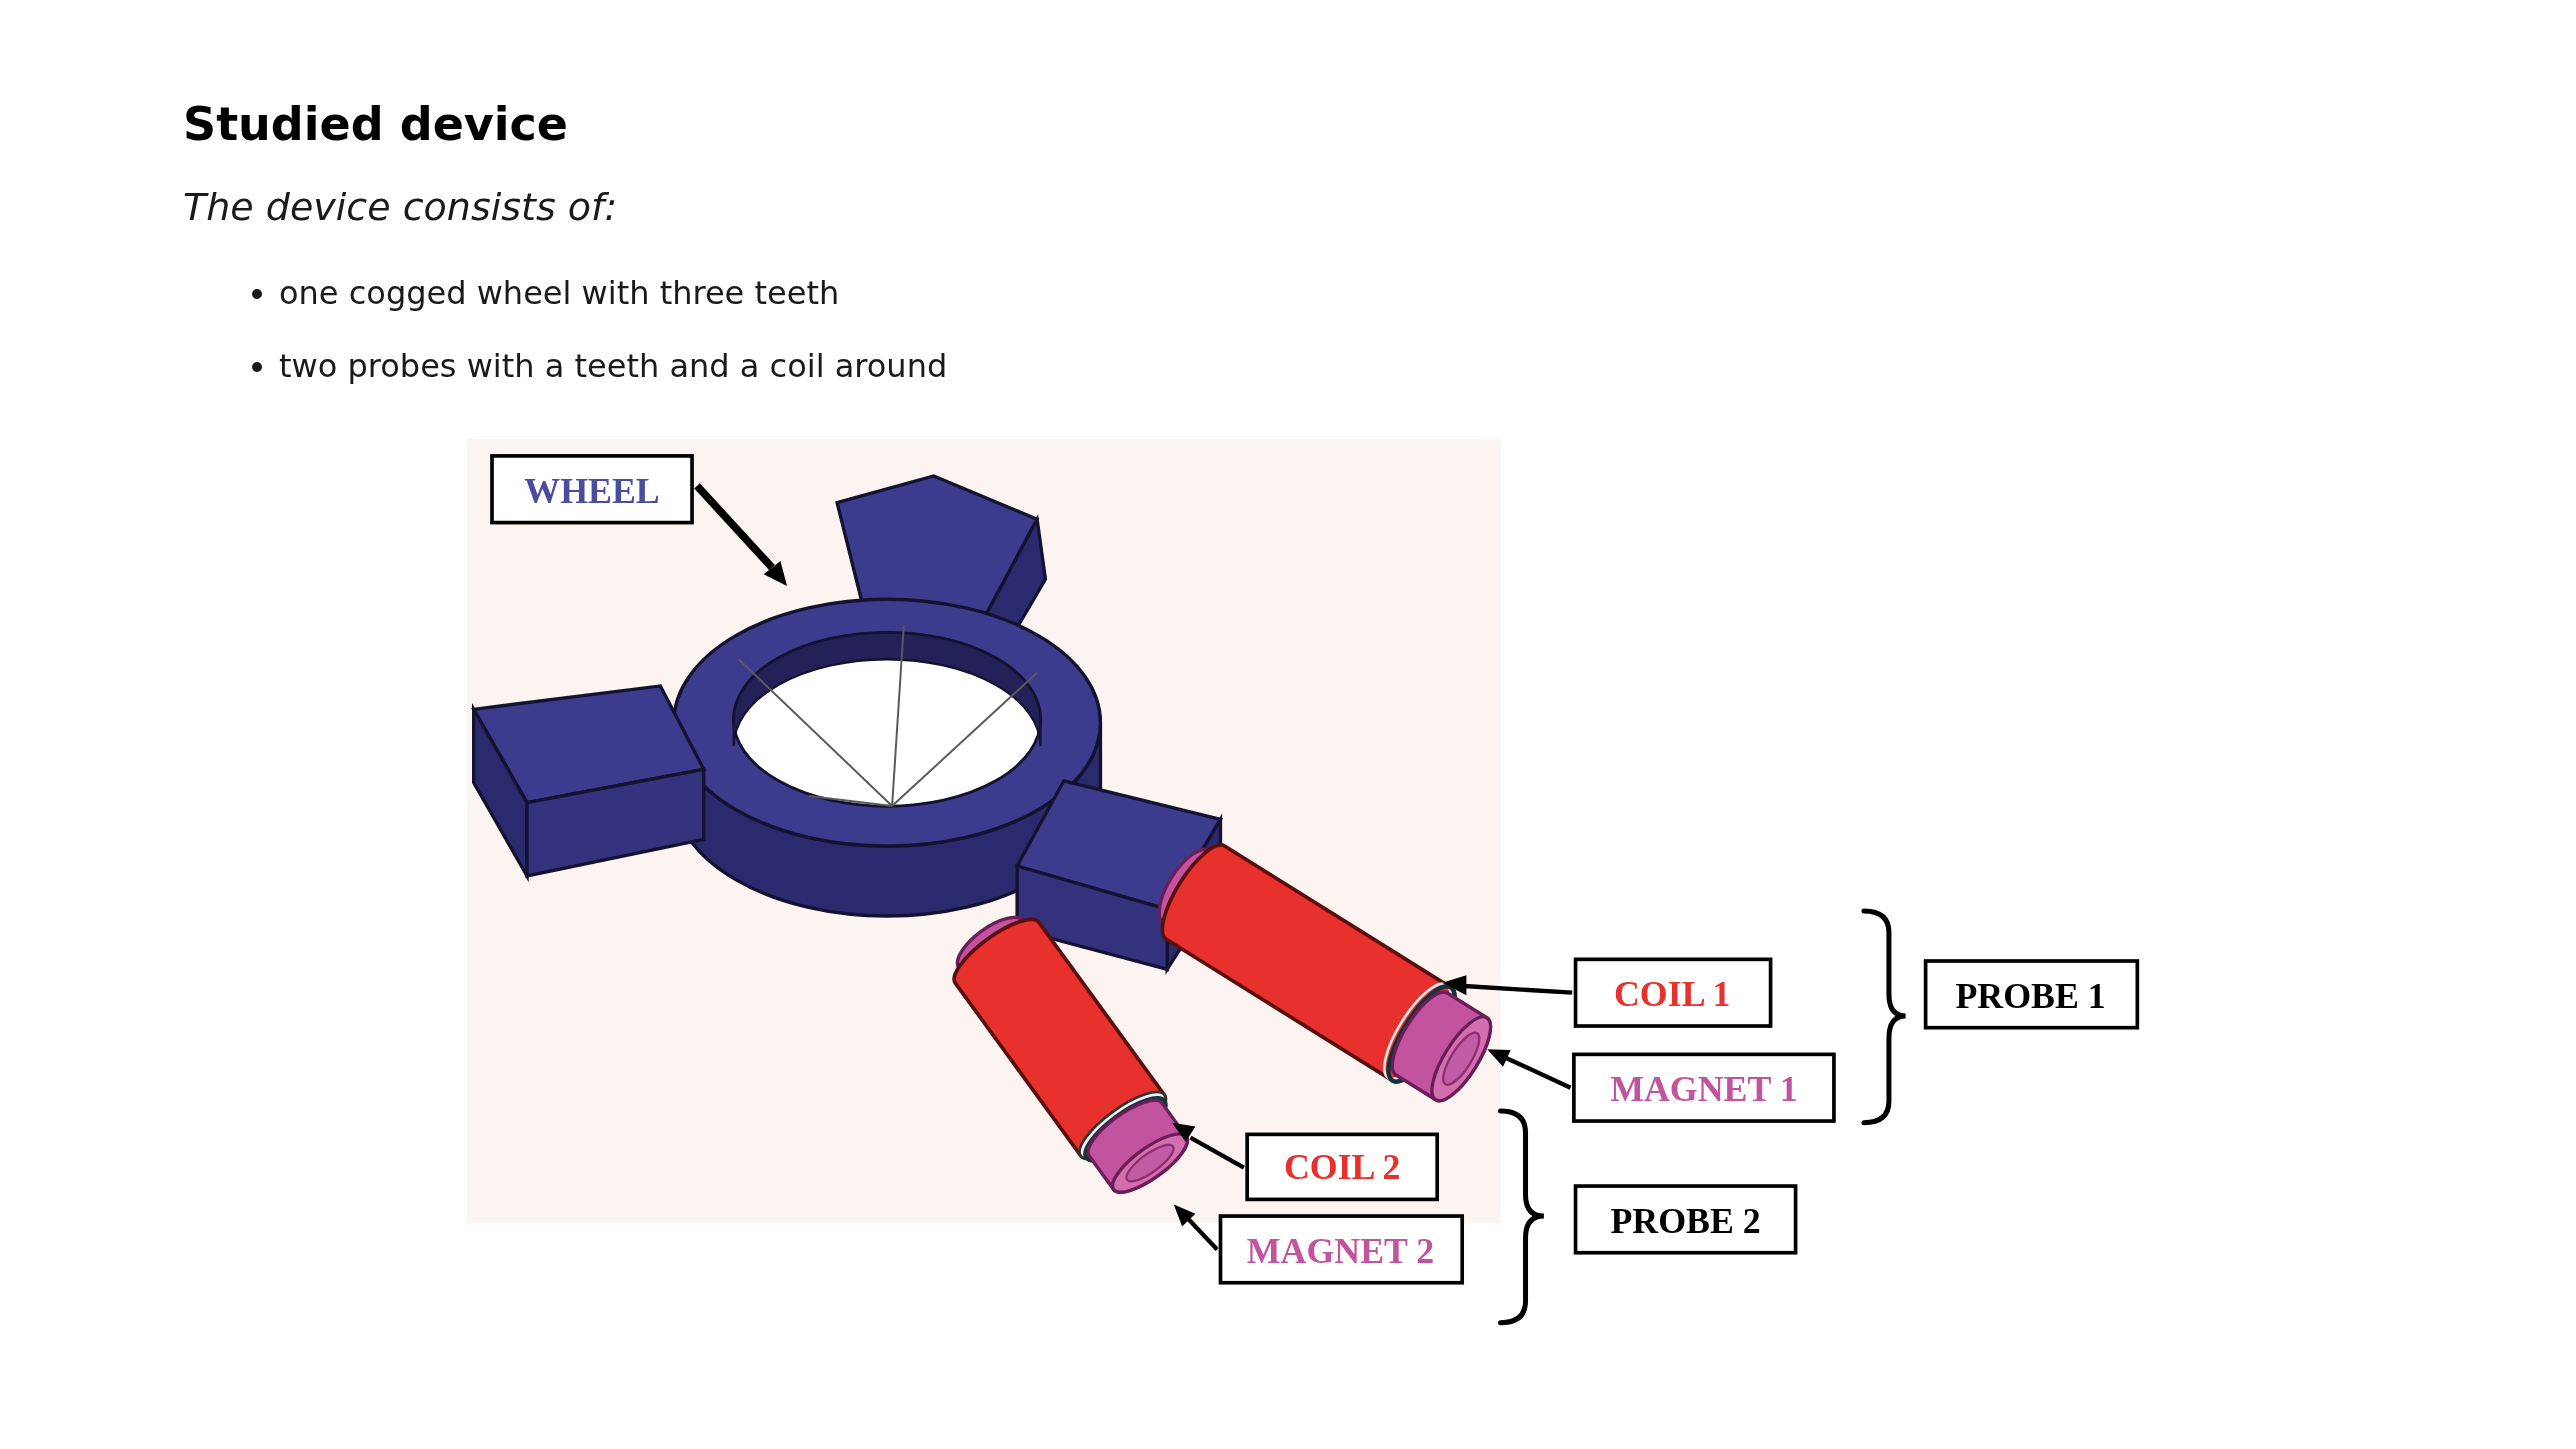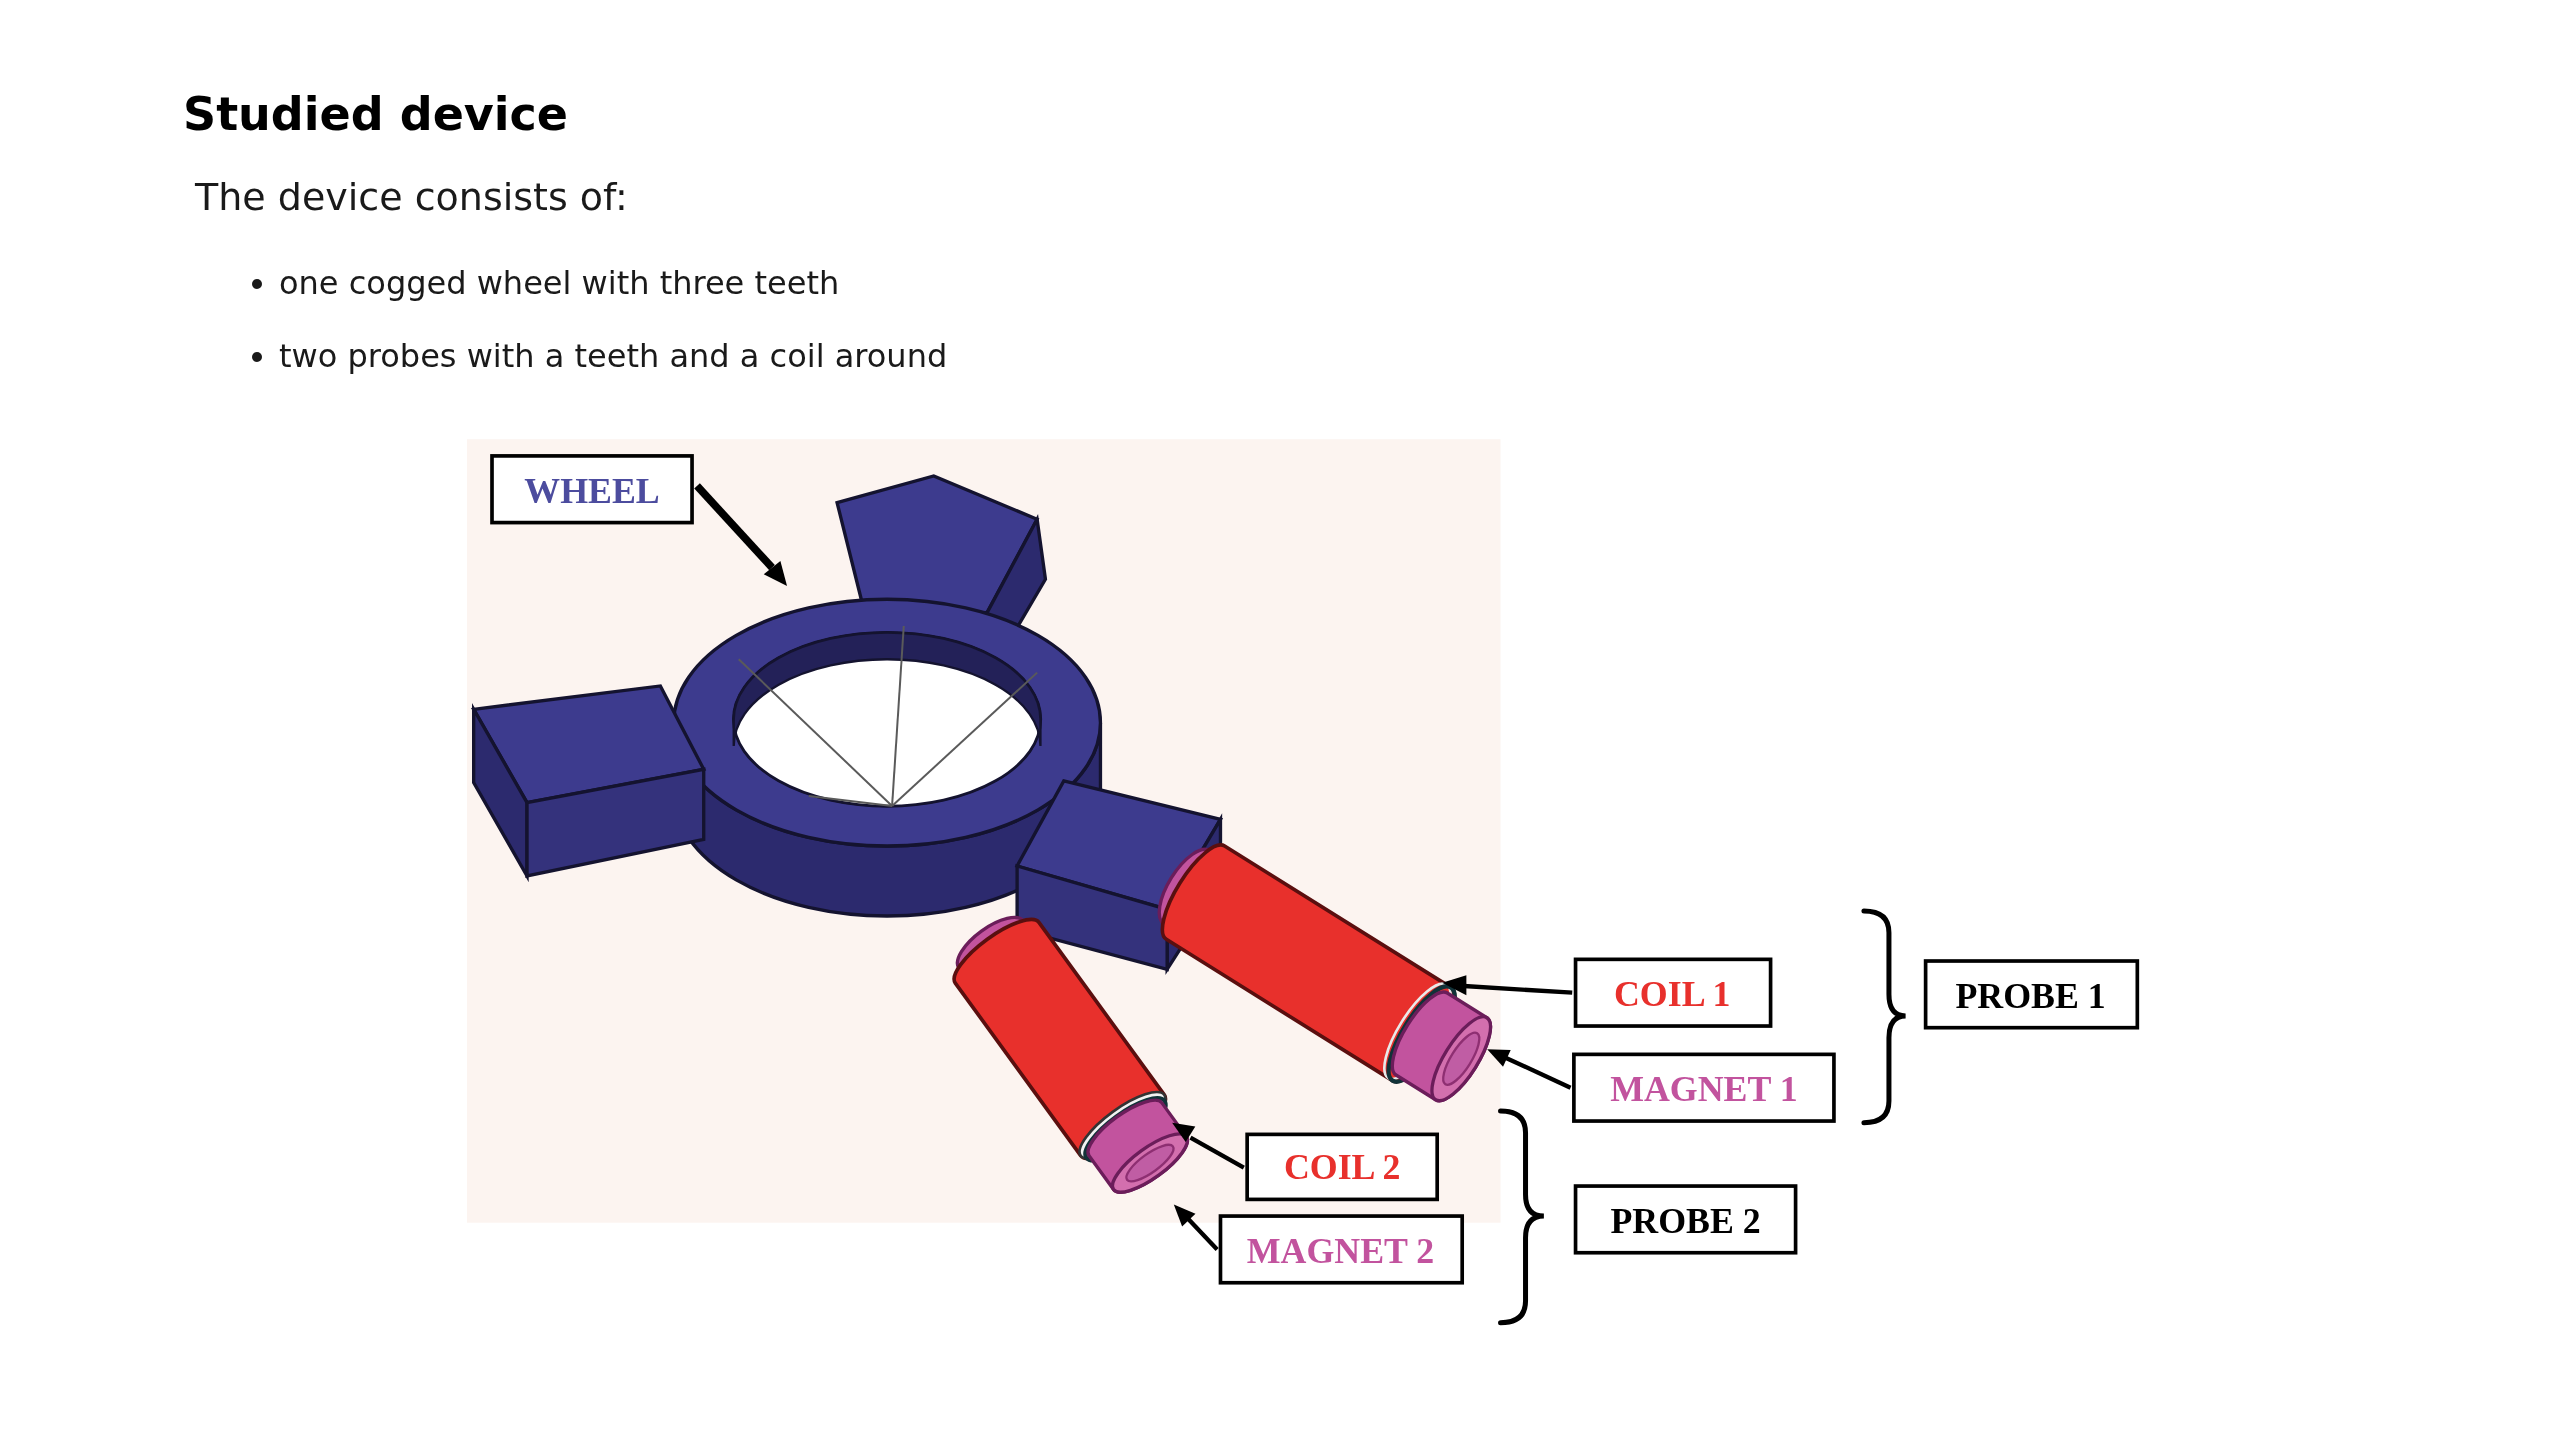--- a/index.html
+++ b/index.html
@@ -5,23 +5,23 @@
   * { box-sizing: border-box; }
   html, body { margin: 0; padding: 0; }
   body {
     width: 2576px; height: 1449px;
     background: #ffffff;
     font-family: "DejaVu Sans", "Liberation Sans", sans-serif;
     color: #1a1a1a;
     position: relative;
     overflow: hidden;
   }
-  .content { position: absolute; left: 183px; top: 87px; }
+  .content { position: absolute; left: 183px; top: 97px; }
   .heading { font-size: 46px; font-weight: 700; color: #000; margin: 0 0 34px 0; }
-  .intro { font-size: 38px; margin: 0 0 45px 12px; }
+  .intro { font-size: 38px; margin: 0 0 45px 0; font-style: italic; }
   .bullets { margin: 0; padding-left: 96px; font-size: 32px; }
   .bullets li { margin-bottom: 35px; }
   .diagram { position: absolute; left: 467px; top: 439px; width: 1717px; height: 909px; }
   .label-text {
     font-family: "Liberation Serif", "DejaVu Serif", serif;
     font-weight: bold; font-size: 21.5px;
   }
   .box { fill: #ffffff; stroke: #000000; stroke-width: 2.2; }
   .arrow { stroke: #000000; stroke-width: 2.6; fill: none; }
   .arrow-thick { stroke: #000000; stroke-width: 4.6; fill: none; }

